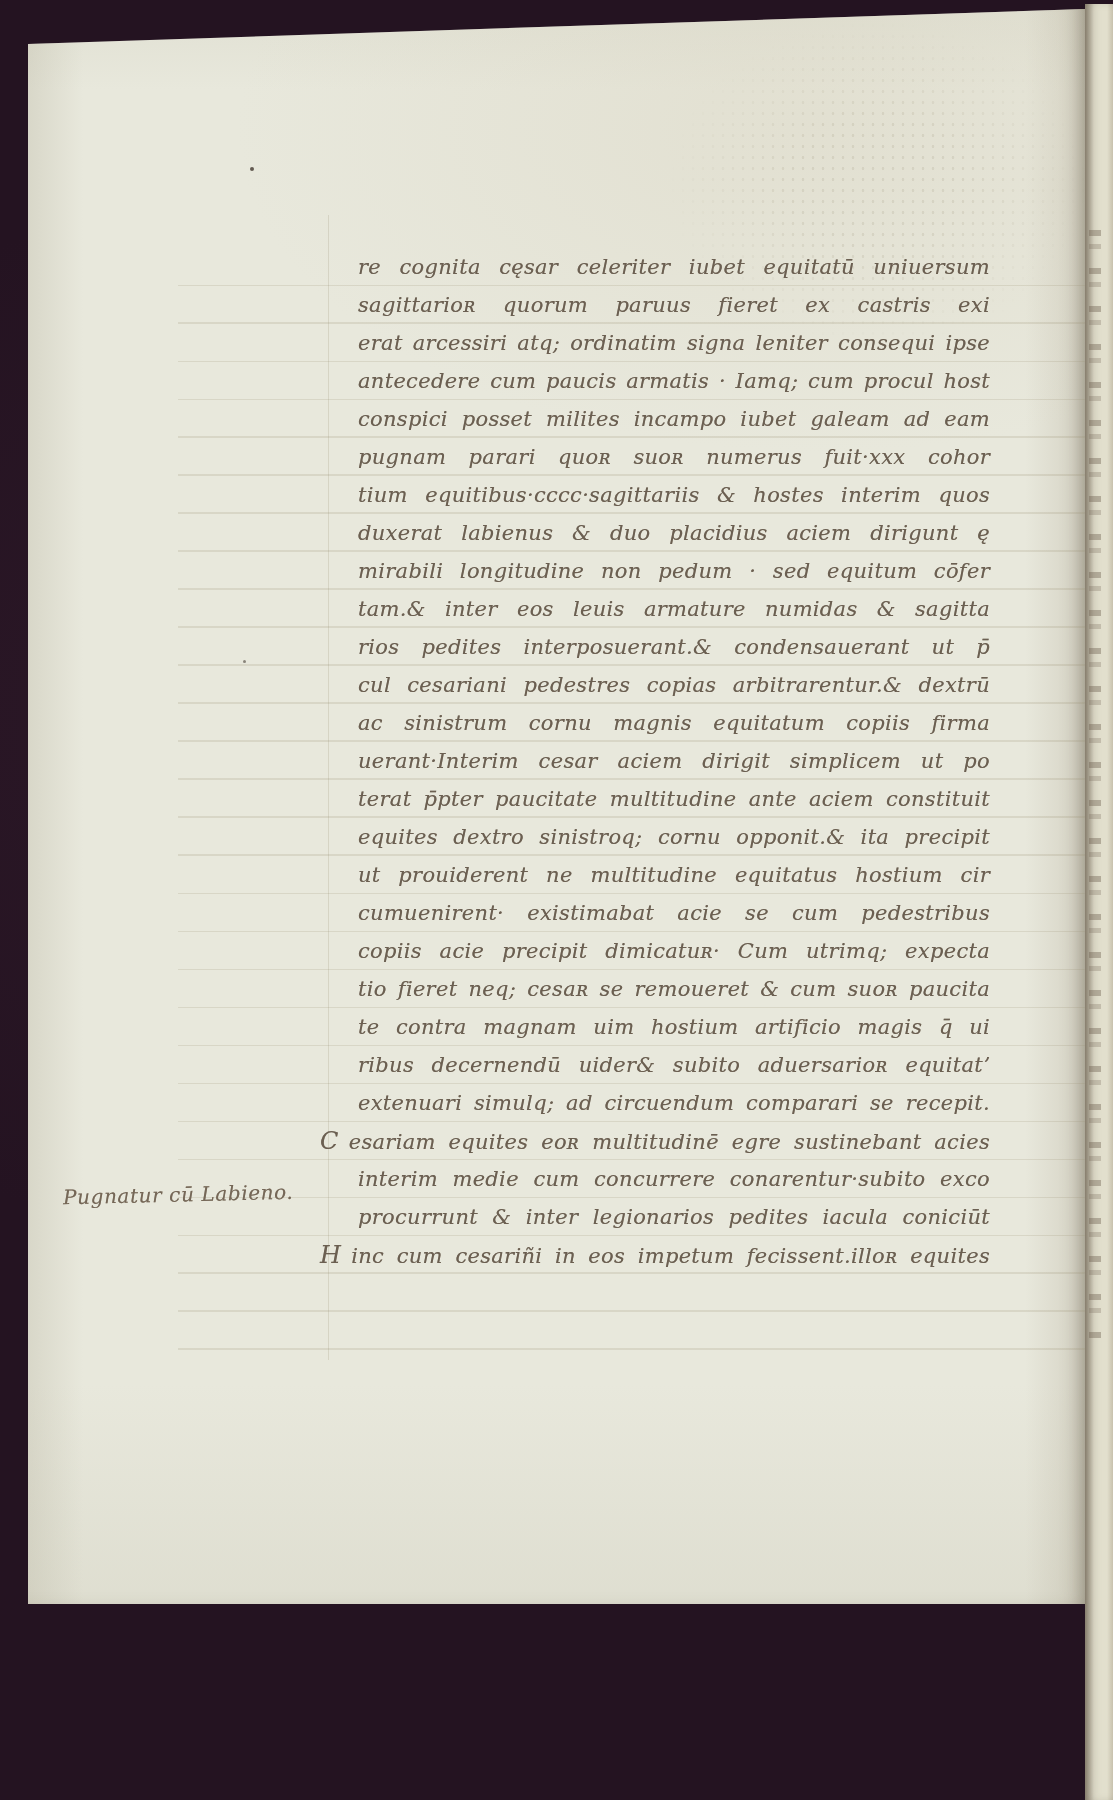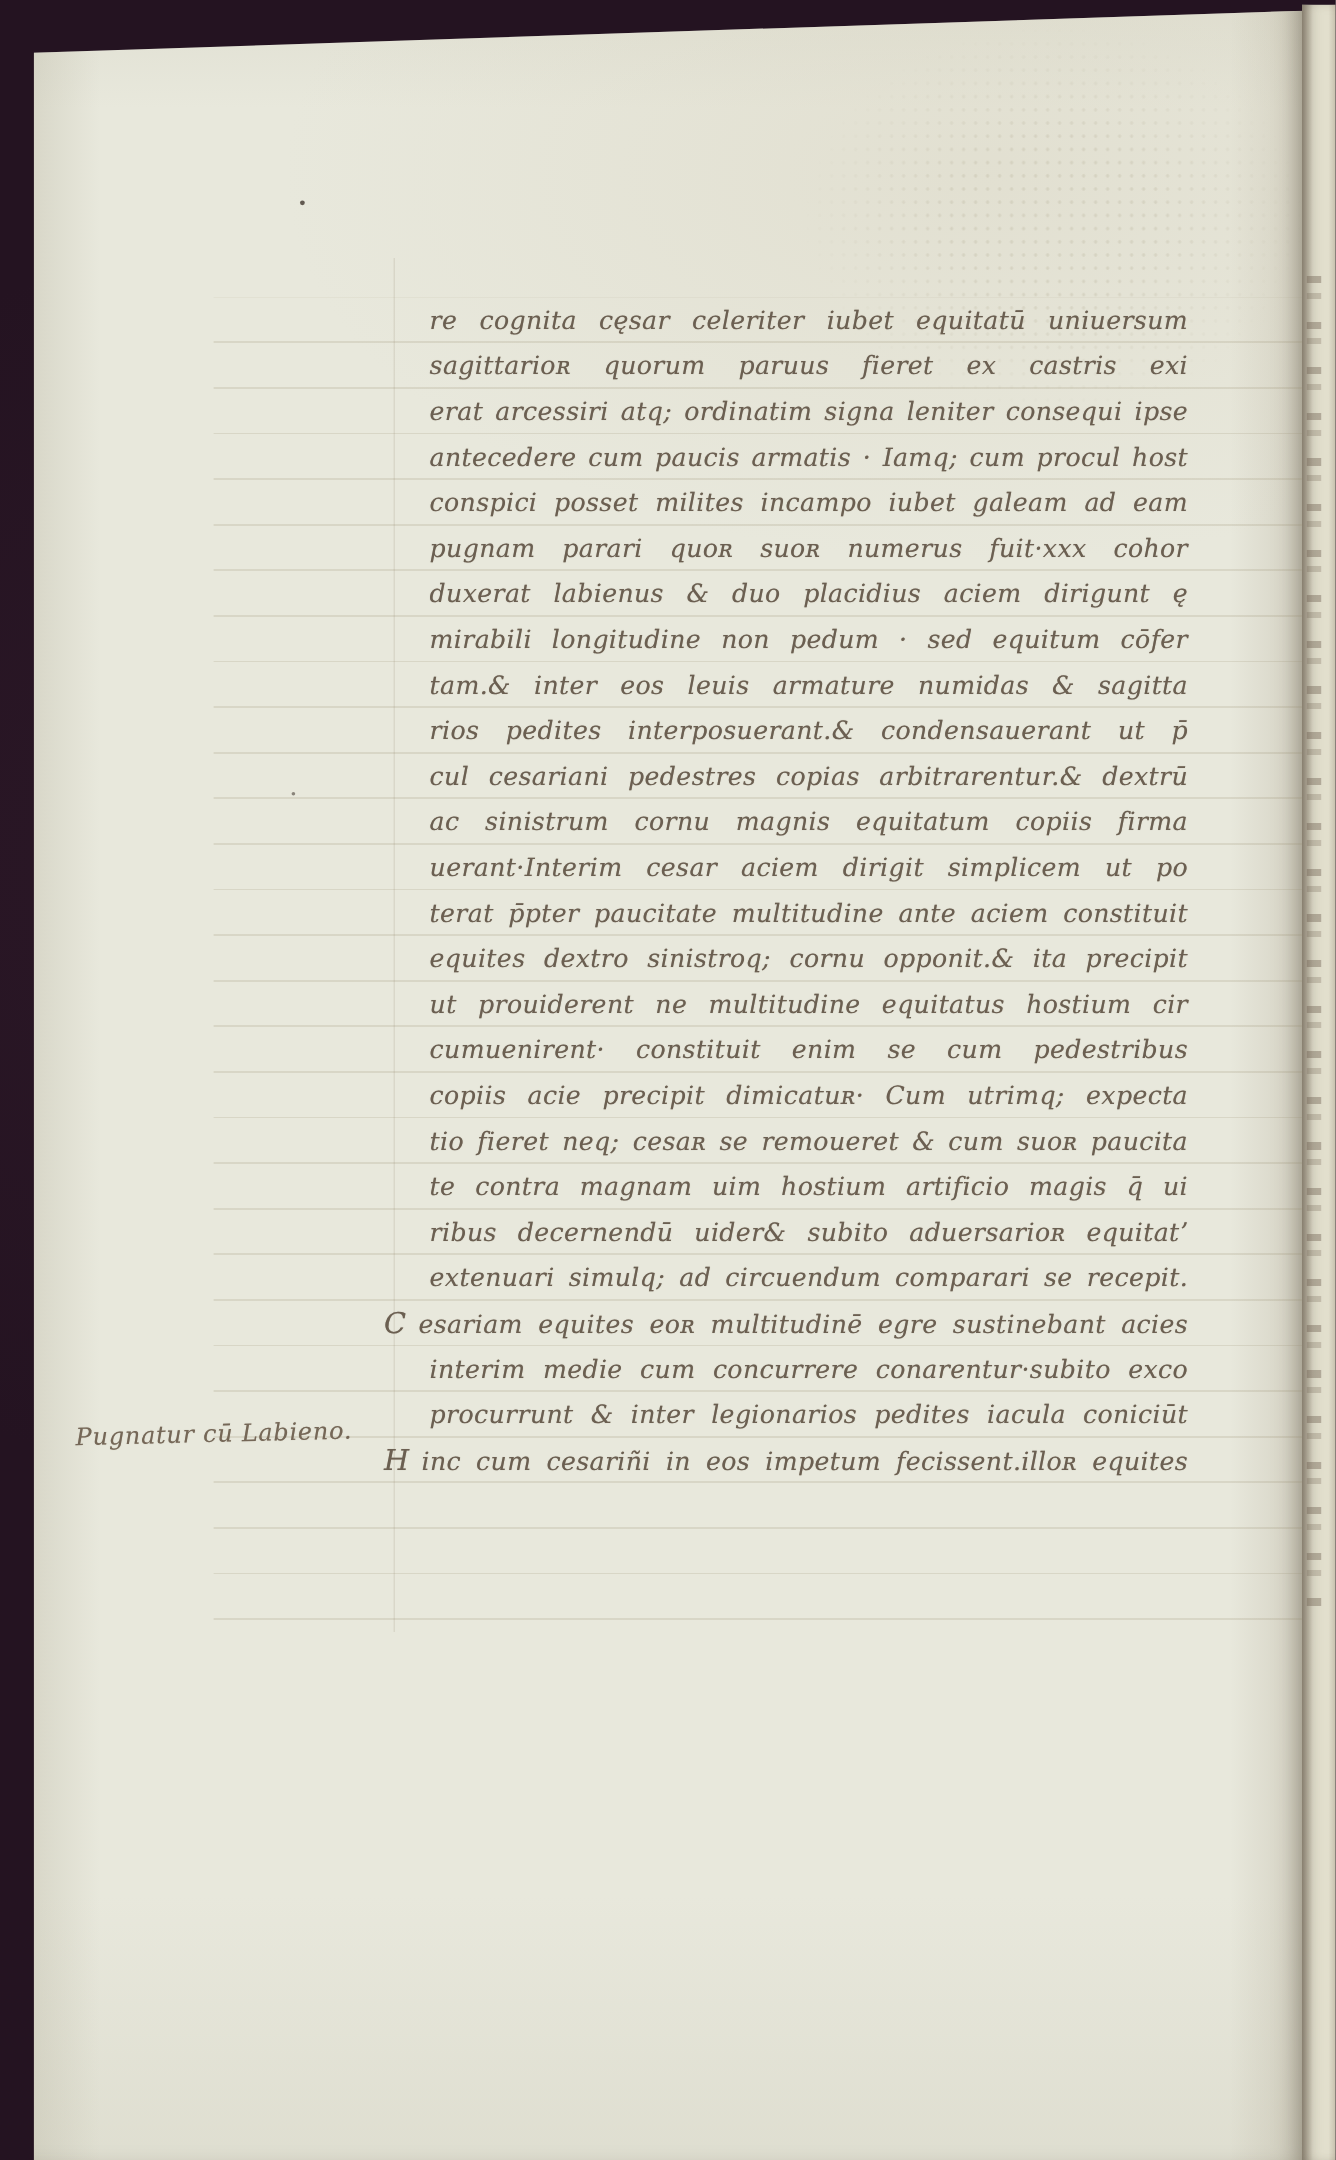--- a/index.html
+++ b/index.html
@@ -12,21 +12,21 @@
     background:var(--backdrop);
     font-family:"DejaVu Serif","Liberation Serif",serif;
   }
   .stage{position:relative;width:1113px;height:1800px;
     background:
       radial-gradient(1200px 900px at 30% 40%, rgba(70,40,60,.25), transparent 60%),
       var(--backdrop);
   }
   
   .page{
-    position:absolute;left:28px;top:0;width:1057px;height:1800px;
+    position:absolute;left:28px;top:0;width:1057px;height:1604px;
     background:
       radial-gradient(900px 500px at 75% 8%, rgba(214,208,188,.35), transparent 65%),
       linear-gradient(90deg, rgba(180,176,156,.30), rgba(180,176,156,0) 55px),
       linear-gradient(270deg, rgba(160,150,128,.28), rgba(160,150,128,0) 60px),
       linear-gradient(180deg, rgba(200,198,180,.25), rgba(200,198,180,0) 90px),
       linear-gradient(0deg, rgba(198,196,178,.28), rgba(198,196,178,0) 220px),
       var(--parchment);
     clip-path:polygon(0 44px,100% 9px,100% 100%,0 100%);
     box-shadow:inset -14px 0 20px -12px rgba(90,80,64,.55);
   }
@@ -101,31 +101,32 @@
     <div class="speckle"></div>
     <div class="ruling"></div>
     <div class="ruling-v"></div>
     <div class="textblock" id="textblock">
         <div class="text-line">re cognita cęsar celeriter iubet equitatū uniuersum</div>
         <div class="text-line">sagittarioʀ quorum paruus fieret ex castris exi</div>
         <div class="text-line">erat arcessiri atq; ordinatim signa leniter consequi ipse</div>
         <div class="text-line">antecedere cum paucis armatis · Iamq; cum procul host</div>
         <div class="text-line">conspici posset milites incampo iubet galeam ad eam</div>
         <div class="text-line">pugnam parari quoʀ suoʀ numerus fuit·xxx cohor</div>
+        <div class="text-line">tium equitibus·cccc·sagittariis &amp; hostes interim quos</div>
         <div class="text-line">duxerat labienus &amp; duo placidius aciem dirigunt ę</div>
         <div class="text-line">mirabili longitudine non pedum · sed equitum cōfer</div>
         <div class="text-line">tam.&amp; inter eos leuis armature numidas &amp; sagitta</div>
         <div class="text-line">rios pedites interposuerant.&amp; condensauerant ut p̄</div>
         <div class="text-line">cul cesariani pedestres copias arbitrarentur.&amp; dextrū</div>
         <div class="text-line">ac sinistrum cornu magnis equitatum copiis firma</div>
         <div class="text-line">uerant·Interim cesar aciem dirigit simplicem ut po</div>
         <div class="text-line">terat p̄pter paucitate multitudine ante aciem constituit</div>
         <div class="text-line">equites dextro sinistroq; cornu opponit.&amp; ita precipit</div>
         <div class="text-line">ut prouiderent ne multitudine equitatus hostium cir</div>
-        <div class="text-line">cumuenirent· constituit enim se cum pedestribus</div>
+        <div class="text-line">cumuenirent· existimabat acie se cum pedestribus</div>
         <div class="text-line">copiis acie precipit dimicatuʀ· Cum utrimq; expecta</div>
         <div class="text-line">tio fieret neq; cesaʀ se remoueret &amp; cum suoʀ paucita</div>
         <div class="text-line">te contra magnam uim hostium artificio magis q̄ ui</div>
         <div class="text-line">ribus decernendū uider&amp; subito aduersarioʀ equitatʼ</div>
         <div class="text-line">extenuari simulq; ad circuendum comparari se recepit.</div>
         <div class="text-line hang">Cesariam equites eoʀ multitudinē egre sustinebant acies</div>
         <div class="text-line">interim medie cum concurrere conarentur·subito exco</div>
         <div class="text-line">procurrunt &amp; inter legionarios pedites iacula coniciūt</div>
         <div class="text-line hang">Hinc cum cesariñi in eos impetum fecissent.illoʀ equites</div>
       </div>

